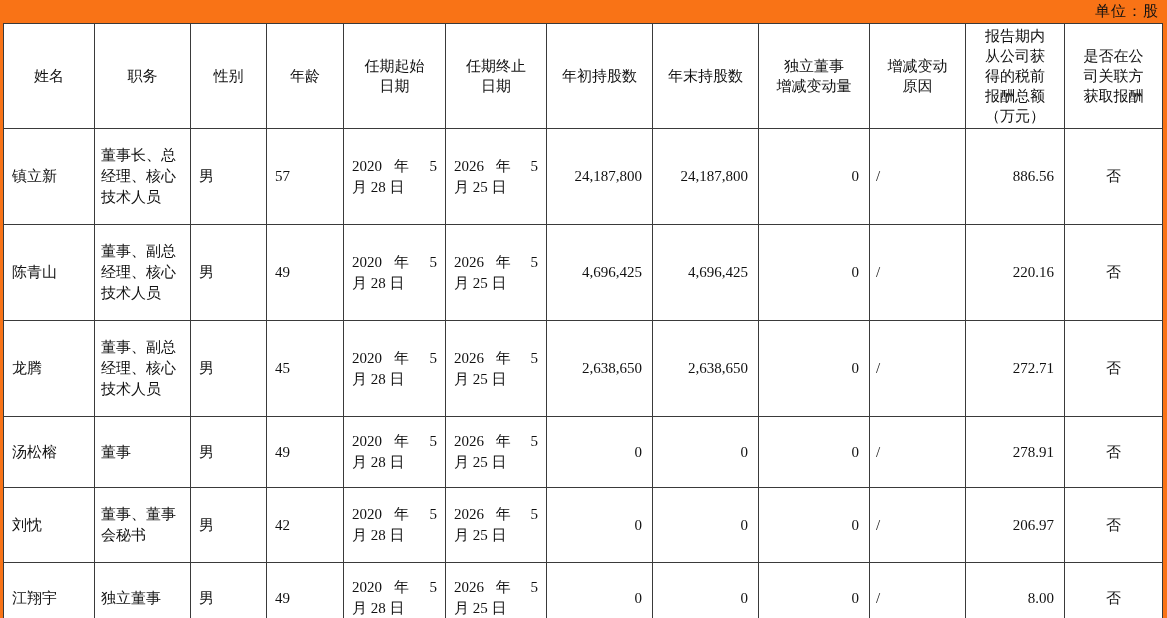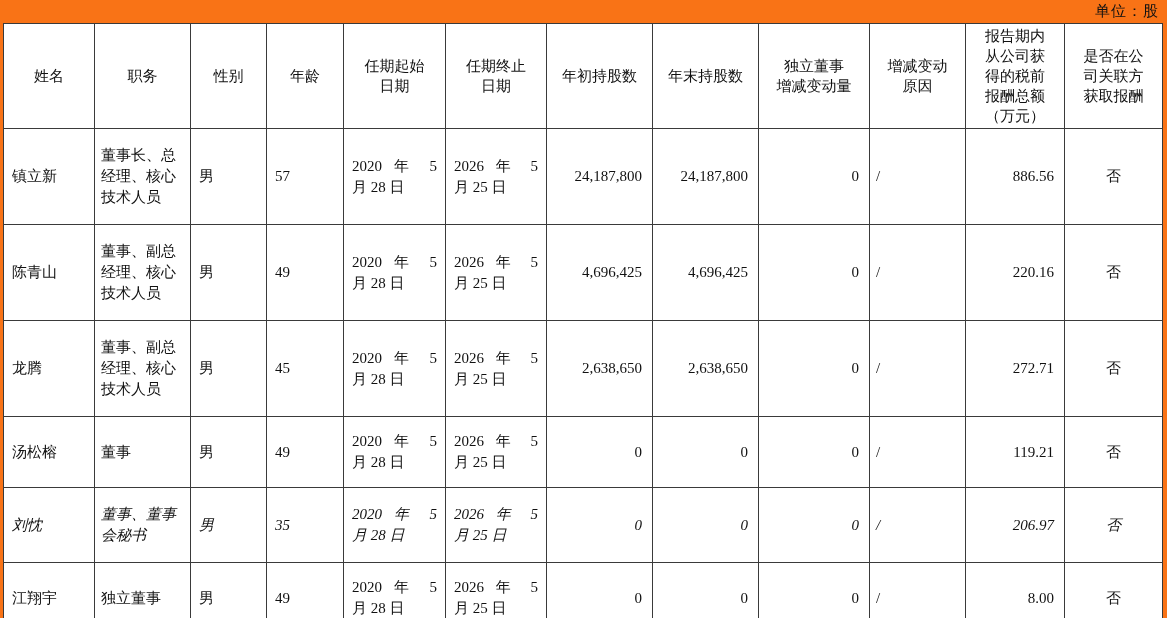--- a/index.html
+++ b/index.html
@@ -184,29 +184,29 @@
             <div>月 28 日</div>
           </td>
           <td class="date">
             <div class="l1">2026 年 5</div>
             <div>月 25 日</div>
           </td>
           <td class="right">0</td>
           <td class="right">0</td>
           <td class="right">0</td>
           <td class="left slash">/</td>
-          <td class="right">119.21</td>
-          <td class="center">否</td>
-        </tr>
-        <tr style="height: 46px; font-style: italic;">
+          <td class="right">278.91</td>
+          <td class="center">否</td>
+        </tr>
+        <tr style="height: 46px;">
           <td class="left">刘忱</td>
           <td class="left pre">董事、董事
 会秘书</td>
           <td class="left">男</td>
-          <td class="left">35</td>
+          <td class="left">42</td>
           <td class="date">
             <div class="l1">2020 年 5</div>
             <div>月 28 日</div>
           </td>
           <td class="date">
             <div class="l1">2026 年 5</div>
             <div>月 25 日</div>
           </td>
           <td class="right">0</td>
           <td class="right">0</td>

